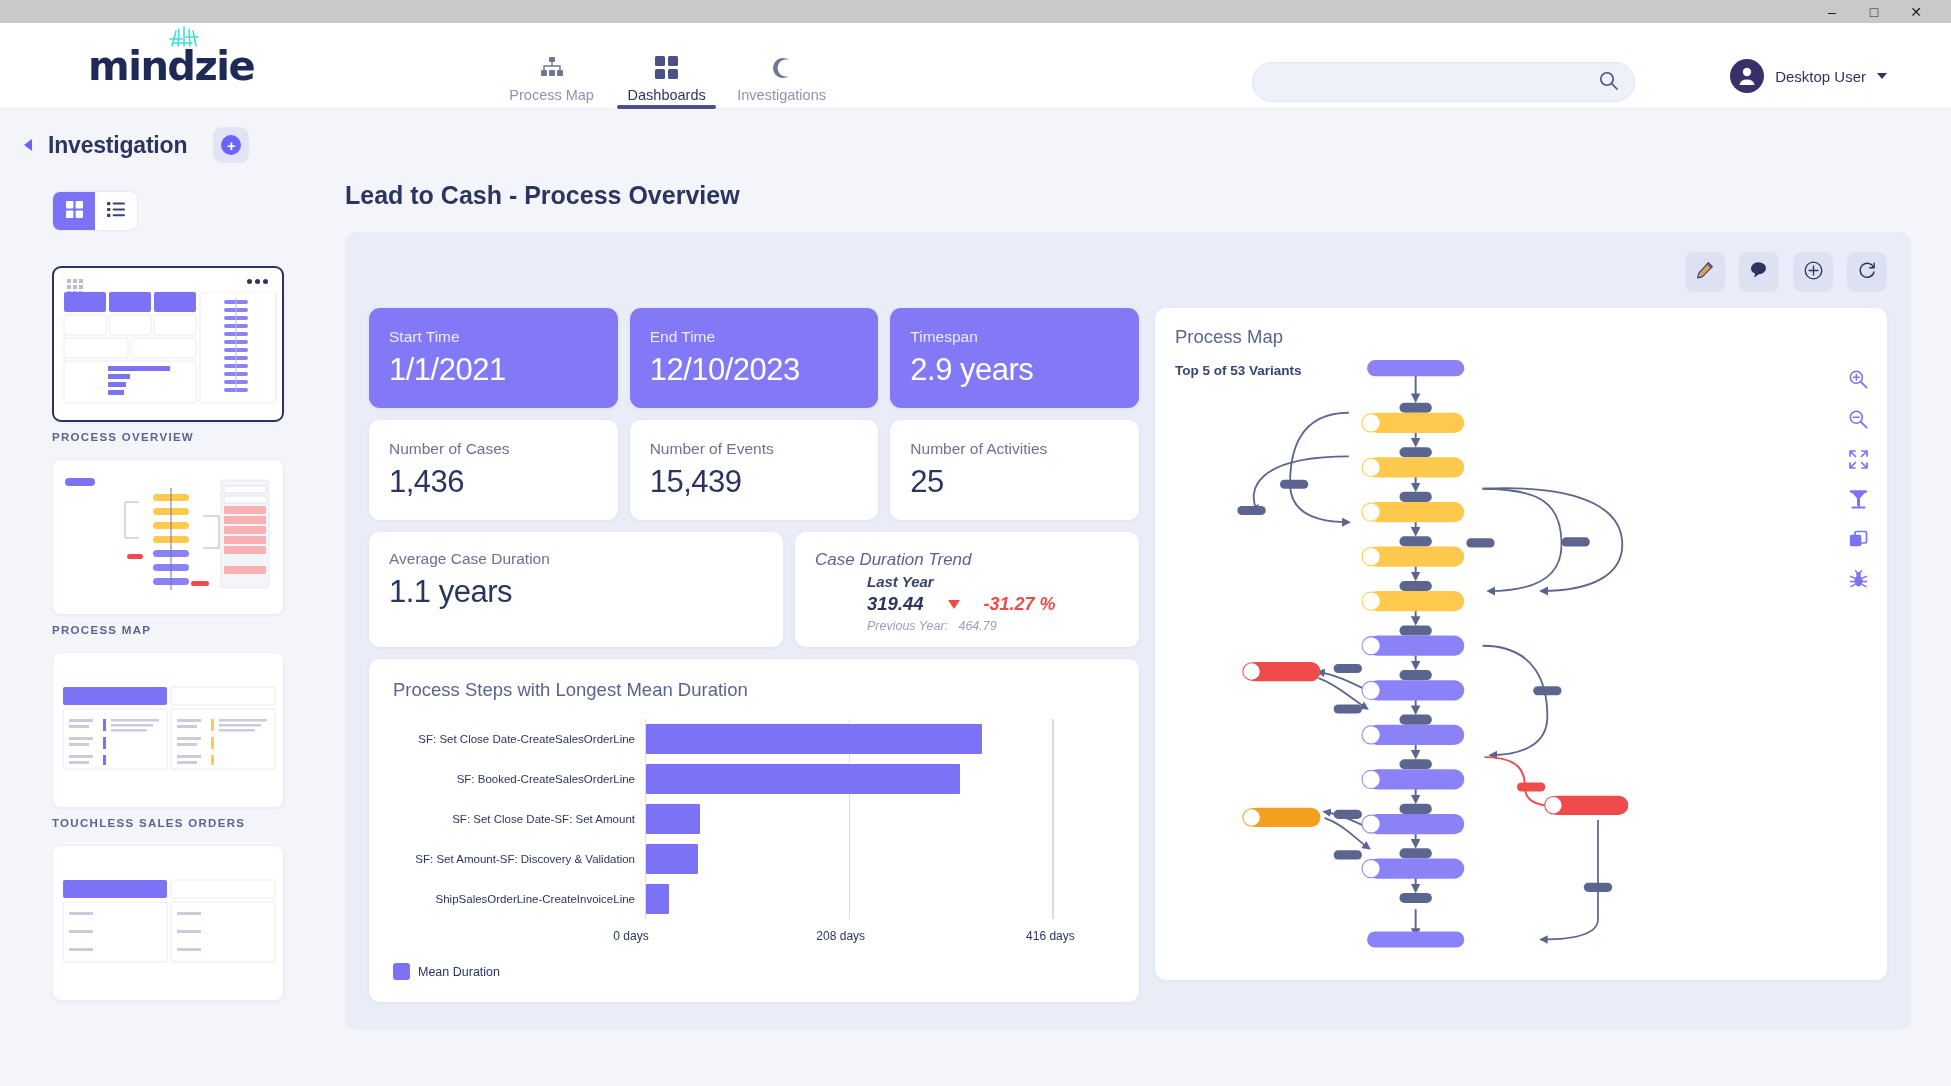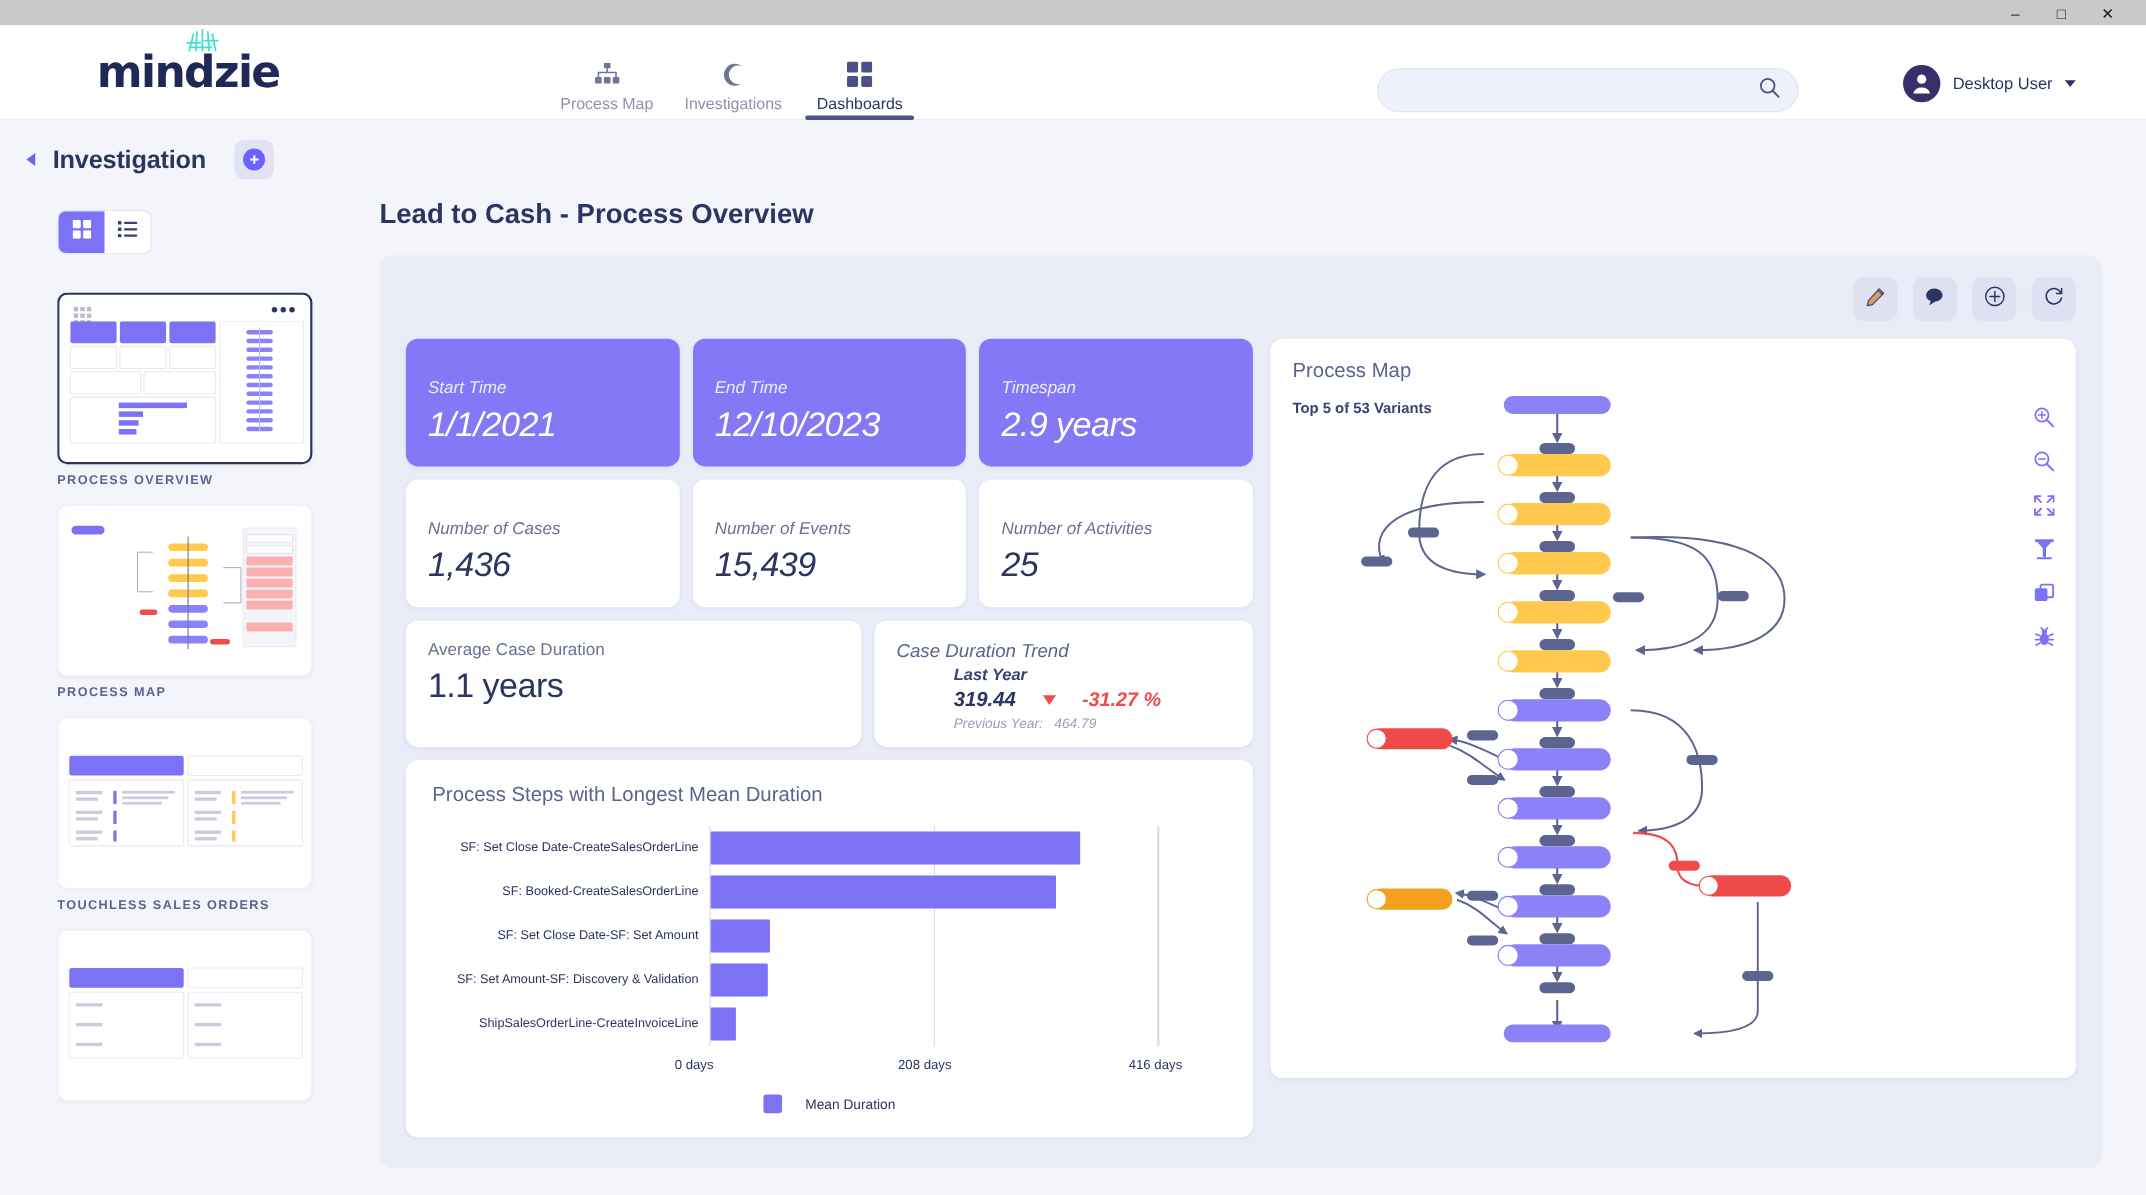--- a/index.html
+++ b/index.html
@@ -147,22 +147,22 @@
     width: 40px; height: 40px; border-radius: 9px; background: #dde1f2;
     display: flex; align-items: center; justify-content: center; cursor: pointer;
   }
 
   .panel-grid { display: flex; gap: 16px; }
   .col-left { width: 770px; }
   .col-right { flex: 1; }
 
   .kpi-row { display: flex; gap: 12px; margin-bottom: 12px; }
   .kpi {
-    flex: 1; border-radius: 11px; padding: 36px 20px 20px 20px; background: #fff;
-    box-shadow: 0 1px 4px rgba(40,45,90,0.06); min-height: 96px; font-style: italic;
+    flex: 1; border-radius: 11px; padding: 20px 20px 20px 20px; background: #fff;
+    box-shadow: 0 1px 4px rgba(40,45,90,0.06); min-height: 96px;
   }
   .kpi.accent { background: #8379f7; }
   .kpi-label { font-size: 15.5px; color: #6a7193; margin-bottom: 6px; }
   .kpi.accent .kpi-label { color: #eeecff; }
   .kpi-value { font-size: 31px; color: #2b3560; letter-spacing: -0.5px; }
   .kpi.accent .kpi-value { color: #ffffff; }
 
   .dur-row { display: flex; gap: 12px; margin-bottom: 12px; }
   .card-white {
     background: #fff; border-radius: 11px; box-shadow: 0 1px 4px rgba(40,45,90,0.06);
@@ -193,21 +193,21 @@
   .bar-label { font-size: 11.5px; color: #2b3560; height: 36px; display: flex; align-items: center; white-space: nowrap; }
   .plot {
     flex: 1; position: relative; border-left: 1.2px solid #d8dbe8;
     display: flex; flex-direction: column; justify-content: space-around;
   }
   .gridline { position: absolute; top: 0; bottom: 0; width: 1.2px; background: #d8dbe8; }
   .bar-row { height: 36px; display: flex; align-items: center; position: relative; z-index: 2; }
   .bar { height: 30px; background: #7c72f5; border-radius: 1px; }
   .axis-row { position: relative; height: 26px; margin-left: 238px; margin-top: 4px; }
   .axis-tick { position: absolute; font-size: 12px; color: #2b3560; transform: translateX(-50%); top: 6px; }
-  .legend { display: flex; align-items: center; justify-content: center; gap: 21px; margin-top: 14px; }
+  .legend { display: flex; align-items: center; gap: 8px; margin-top: 14px; }
   .legend-swatch { width: 17px; height: 17px; background: #7c72f5; border-radius: 3px; }
   .legend-text { font-size: 12.5px; color: #2b3560; }
 
   
   .pm-card {
     background: #fff; border-radius: 11px; box-shadow: 0 1px 4px rgba(40,45,90,0.06);
     padding: 18px 20px; height: 672px; position: relative; overflow: hidden;
   }
   .pm-title { font-size: 18.5px; color: #5b6490; }
   .pm-sub { font-size: 13.5px; color: #3a4273; font-weight: bold; margin-top: 15px; }
@@ -258,39 +258,39 @@
           <rect x="9" y="0" width="6" height="5" rx="1" fill="#6f7694"></rect>
           <rect x="1" y="13" width="6" height="6" rx="1" fill="#6f7694"></rect>
           <rect x="9" y="13" width="6" height="6" rx="1" fill="#6f7694"></rect>
           <rect x="17" y="13" width="6" height="6" rx="1" fill="#6f7694"></rect>
           <path d="M12 5 V9 M4 13 V9 H20 V13" stroke="#6f7694" stroke-width="1.4" fill="none"></path>
         </svg>
       </span>
       <span class="navlabel">Process Map</span>
     </div>
 
-    <div class="navitem">
-      <span class="navicon">
-        <svg width="24" height="24" viewBox="0 0 24 24">
-          <path d="M19 4 A10 10 0 1 0 19 20 A8.5 8.5 0 1 1 19 4 Z" fill="#6f7694"></path>
-        </svg>
-      </span>
-      <span class="navlabel">Investigations</span>
-    </div>
-
     <div class="navitem active">
       <span class="navicon">
         <svg width="23" height="23" viewBox="0 0 23 23">
           <rect x="0" y="0" width="10" height="10" rx="1.5" fill="#4c4f88"></rect>
           <rect x="13" y="0" width="10" height="10" rx="1.5" fill="#4c4f88"></rect>
           <rect x="0" y="13" width="10" height="10" rx="1.5" fill="#4c4f88"></rect>
           <rect x="13" y="13" width="10" height="10" rx="1.5" fill="#4c4f88"></rect>
         </svg>
       </span>
       <span class="navlabel">Dashboards</span>
+    </div>
+
+    <div class="navitem">
+      <span class="navicon">
+        <svg width="24" height="24" viewBox="0 0 24 24">
+          <path d="M19 4 A10 10 0 1 0 19 20 A8.5 8.5 0 1 1 19 4 Z" fill="#6f7694"></path>
+        </svg>
+      </span>
+      <span class="navlabel">Investigations</span>
     </div>
   </div>
 
   <div class="searchbox">
     <input type="text" value="" placeholder="" style="">
     <span>
       <svg width="19" height="19" viewBox="0 0 19 19">
         <circle cx="8" cy="8" r="6.2" fill="none" stroke="#4c4f88" stroke-width="1.6"></circle>
         <path d="M12.5 12.5 L18 18" stroke="#4c4f88" stroke-width="1.7" stroke-linecap="round"></path>
       </svg>

